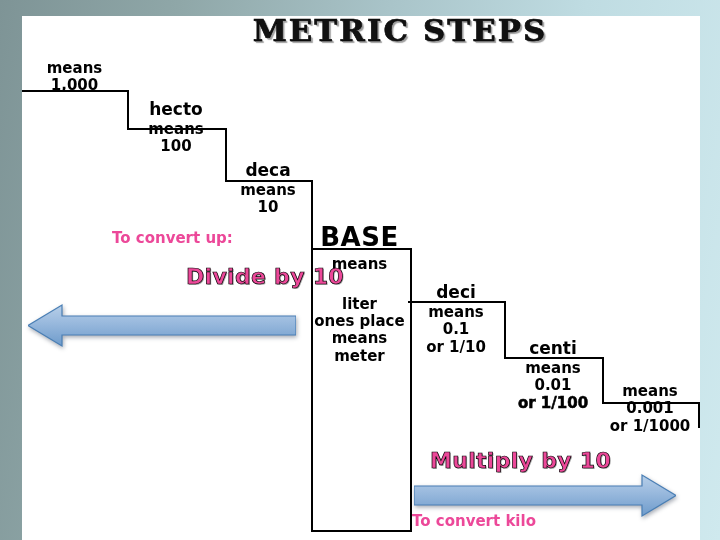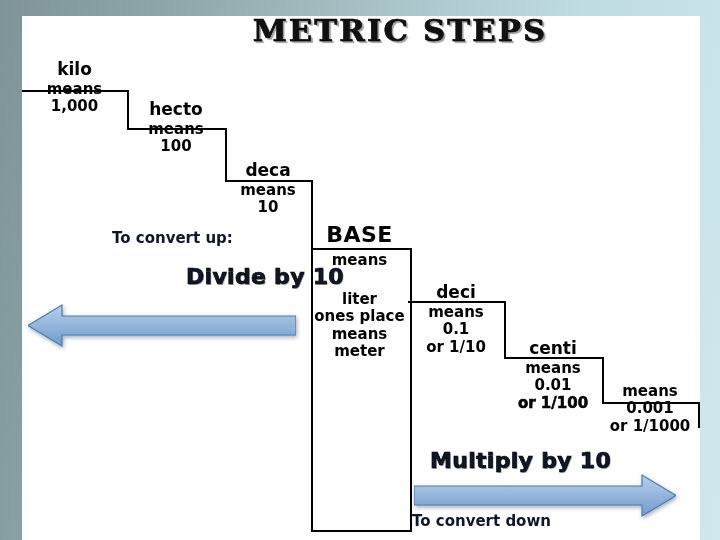--- a/index.html
+++ b/index.html
@@ -26,40 +26,40 @@
     -webkit-text-stroke:0.6px #000;
     text-shadow:1px 1px 0 #9a9a9a, 2px 2px 1px rgba(80,80,80,.55);
     transform:scaleX(1.06);
     white-space:nowrap;
   }
 
   
   .step{position:absolute;text-align:center;color:#000;line-height:1.16;}
   .step .name{font-weight:bold;font-size:17px;margin-bottom:1px;}
   .step .ln{font-weight:bold;font-size:15px;}
-  .step.base .name{font-size:22px;letter-spacing:.5px;}
+  .step.base .name{font-size:26px;letter-spacing:.5px;}
   .step.base .ln{font-size:15px;}
   .step .heavy{font-weight:bold;font-size:15px;-webkit-text-stroke:.55px #000;}
 
   
   .h-line{position:absolute;height:0;border-top:2px solid #000;}
   .v-line{position:absolute;width:0;border-left:2px solid #000;}
 
   
   .base-box{
     position:absolute;left:311px;top:248px;width:97px;height:280px;
     border:2px solid #000;background:transparent;
   }
 
   
   .arrow{position:absolute;}
   .arrow svg{display:block;filter:drop-shadow(1px 2px 2px rgba(60,70,90,.45));}
 
   
-  .cap{position:absolute;color:#0f172a;font-weight:bold;white-space:nowrap;}
+  .cap{position:absolute;color:#ec4899;font-weight:bold;white-space:nowrap;}
   .cap.small{font-size:15px;}
   .cap.big{
     font-size:22px;letter-spacing:.3px;
     -webkit-text-stroke:.7px #000;
     text-shadow:1px 1px 0 rgba(150,150,150,.8);
     margin-left:12px;
   }
 </style>
 </head>
 <body>
@@ -84,21 +84,20 @@
   <div class="h-line" style="left:408px; top:301px; width:96px;"></div>
   <div class="v-line" style="left:504px; top:301px; height:56px;"></div>
 
   <div class="h-line" style="left:504px; top:357px; width:98px;"></div>
   <div class="v-line" style="left:602px; top:357px; height:45px;"></div>
 
   <div class="h-line" style="left:602px; top:402px; width:96px;"></div>
   <div class="v-line" style="left:698px; top:402px; height:26px;"></div>
 
   <div class="step" style="left:22px;top:60px;width:105px;">
-    <div class="name">kilo</div>
     <div class="ln">means</div>
     <div class="ln">1,000</div>
   </div>
 
   <div class="step" style="left:127px;top:100px;width:98px;">
     <div class="name">hecto</div>
     <div class="ln">means</div>
     <div class="ln">100</div>
   </div>
 
@@ -136,21 +135,21 @@
     <div class="ln">0.001</div>
     <div class="ln">or 1/1000</div>
   </div>
 
   <div class="cap small" style="left:112px;top:229px;">To convert up:</div>
 
   <div class="cap big" style="left:174px;top:264px;">Divide by 10</div>
 
   <div class="cap big" style="left:412px;top:448px;padding-left:6px;">Multiply by 10</div>
 
-  <div class="cap small" style="left:412px;top:512px;">To convert down</div>
+  <div class="cap small" style="left:412px;top:512px;">To convert kilo</div>
 
   <div class="arrow" style="left:28px;top:303px;">
     <svg width="268" height="45" viewBox="0 0 268 45">
       <defs>
         <linearGradient id="agL" x1="0" y1="0" x2="0" y2="1">
           <stop offset="0%" stop-color="#b7cfe8"></stop>
           <stop offset="38%" stop-color="#9dbcdf"></stop>
           <stop offset="100%" stop-color="#6e9bcb"></stop>
         </linearGradient>
       </defs>

